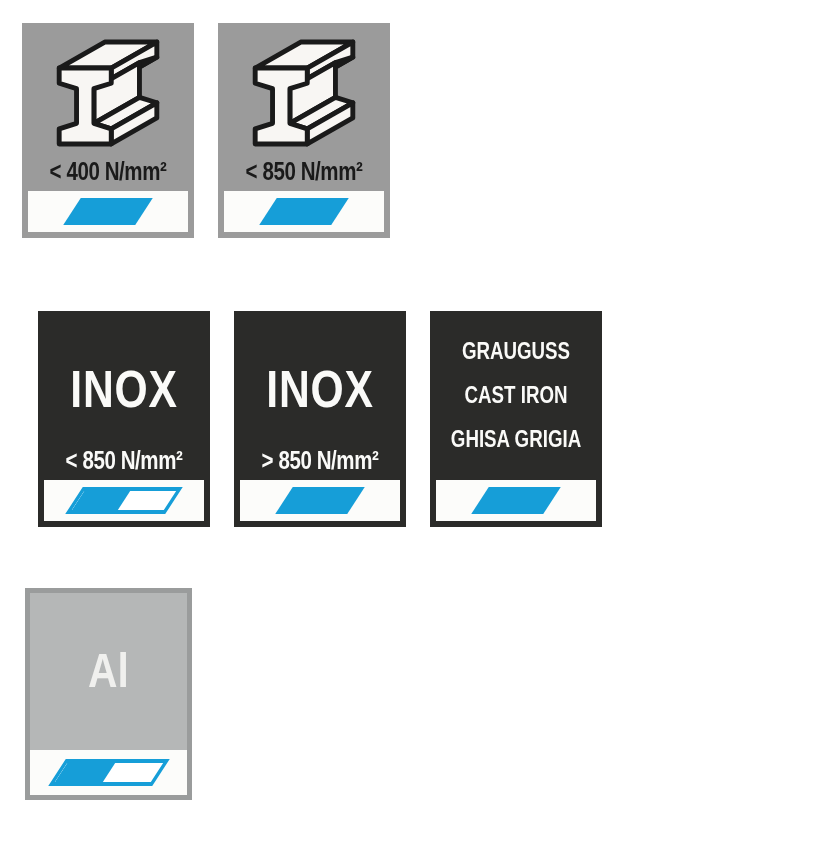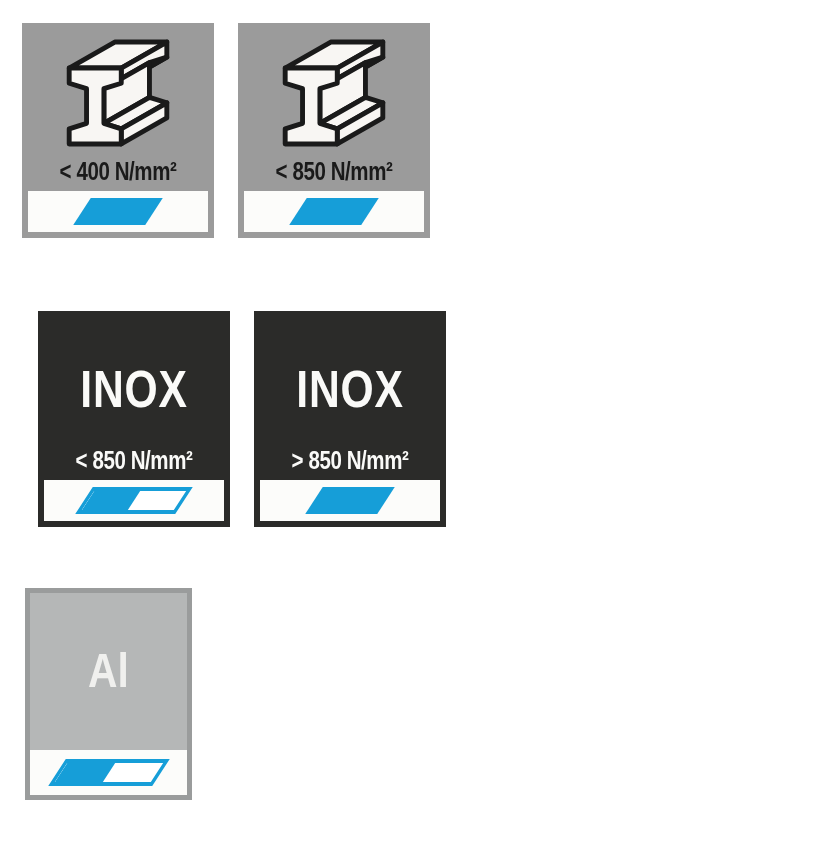--- a/index.html
+++ b/index.html
@@ -16,21 +16,21 @@
   html,body{background:#ffffff;}
   body{
     width:833px;height:843px;position:relative;overflow:hidden;
     font-family:"Liberation Sans","DejaVu Sans",sans-serif;
   }
   .row{position:absolute;display:flex;gap:24px;}
   #row1{left:22px;top:23px;}
   #row2{left:38px;top:311px;}
   #row3{left:25px;top:588px;}
 
-  .tile{position:relative;width:192px;height:215px;}
+  .tile{position:relative;width:172px;height:215px;}
   .tile.gray{background:var(--tile-gray);}
   .tile.black{background:var(--tile-black);height:216px;}
 
   .ibeam-wrap{position:absolute;top:8px;left:0;right:0;display:flex;justify-content:center;}
   .ibeam-wrap svg{display:block;}
 
   .tile-label{
     position:absolute;left:0;right:0;bottom:52px;
     text-align:center;font-size:25px;font-weight:700;color:var(--ink);
     letter-spacing:-0.5px;transform:scaleX(0.82);white-space:nowrap;
@@ -141,20 +141,30 @@
   </div>
 
   <div class="tile black">
     <div class="big-title">INOX</div>
     <div class="tile-label">&gt; 850 N/mm²</div>
     <div class="strip">
       <div class="pgram-solid"></div>
     </div>
   </div>
 
+  <div class="tile black">
+    <div class="tri-lines">
+      <span class="line">GRAUGUSS</span>
+      <span class="line">CAST IRON</span>
+      <span class="line">GHISA GRIGIA</span>
+    </div>
+    <div class="strip">
+      <div class="pgram-solid"></div>
+    </div>
+  </div>
 
 </div>
 
 <div class="row" id="row3">
 
   <div class="tile alu">
     <div class="alu-title">Al</div>
     <div class="strip">
       <div class="pgram-half">
         <div class="half-fill"></div>

